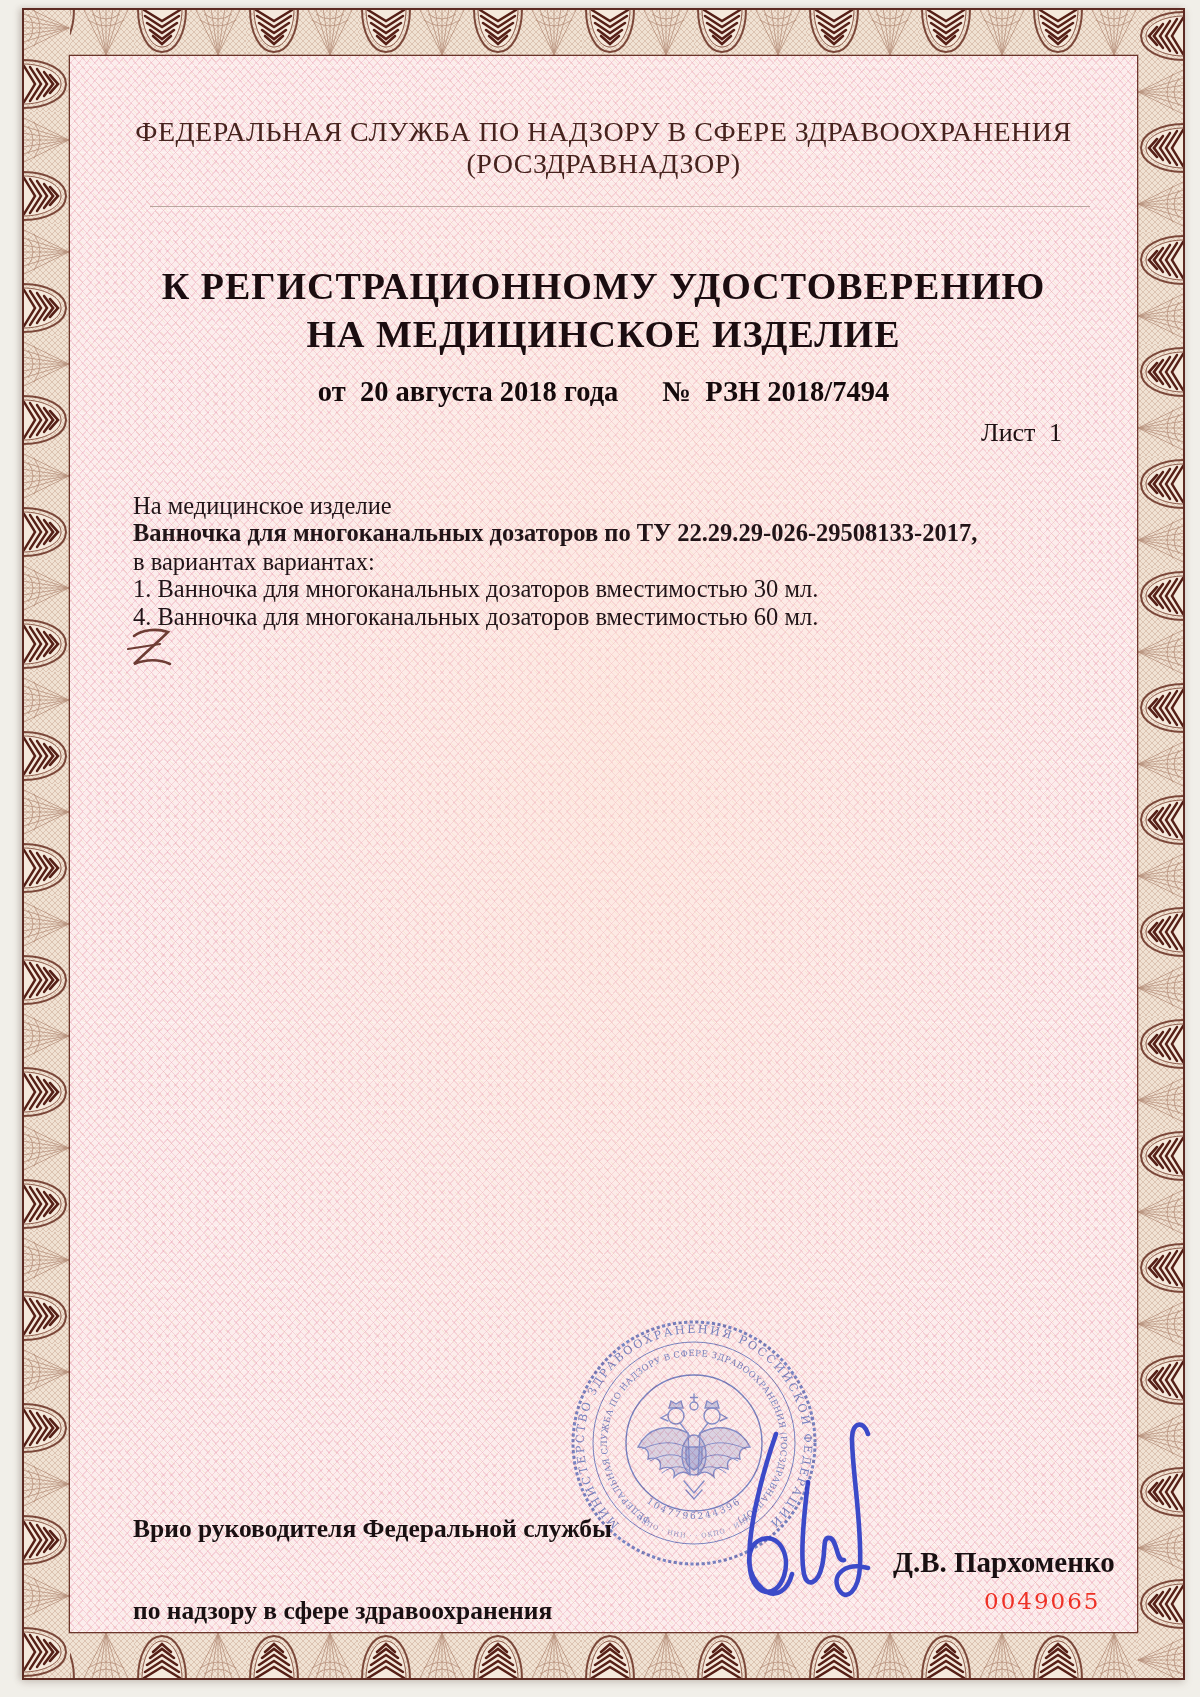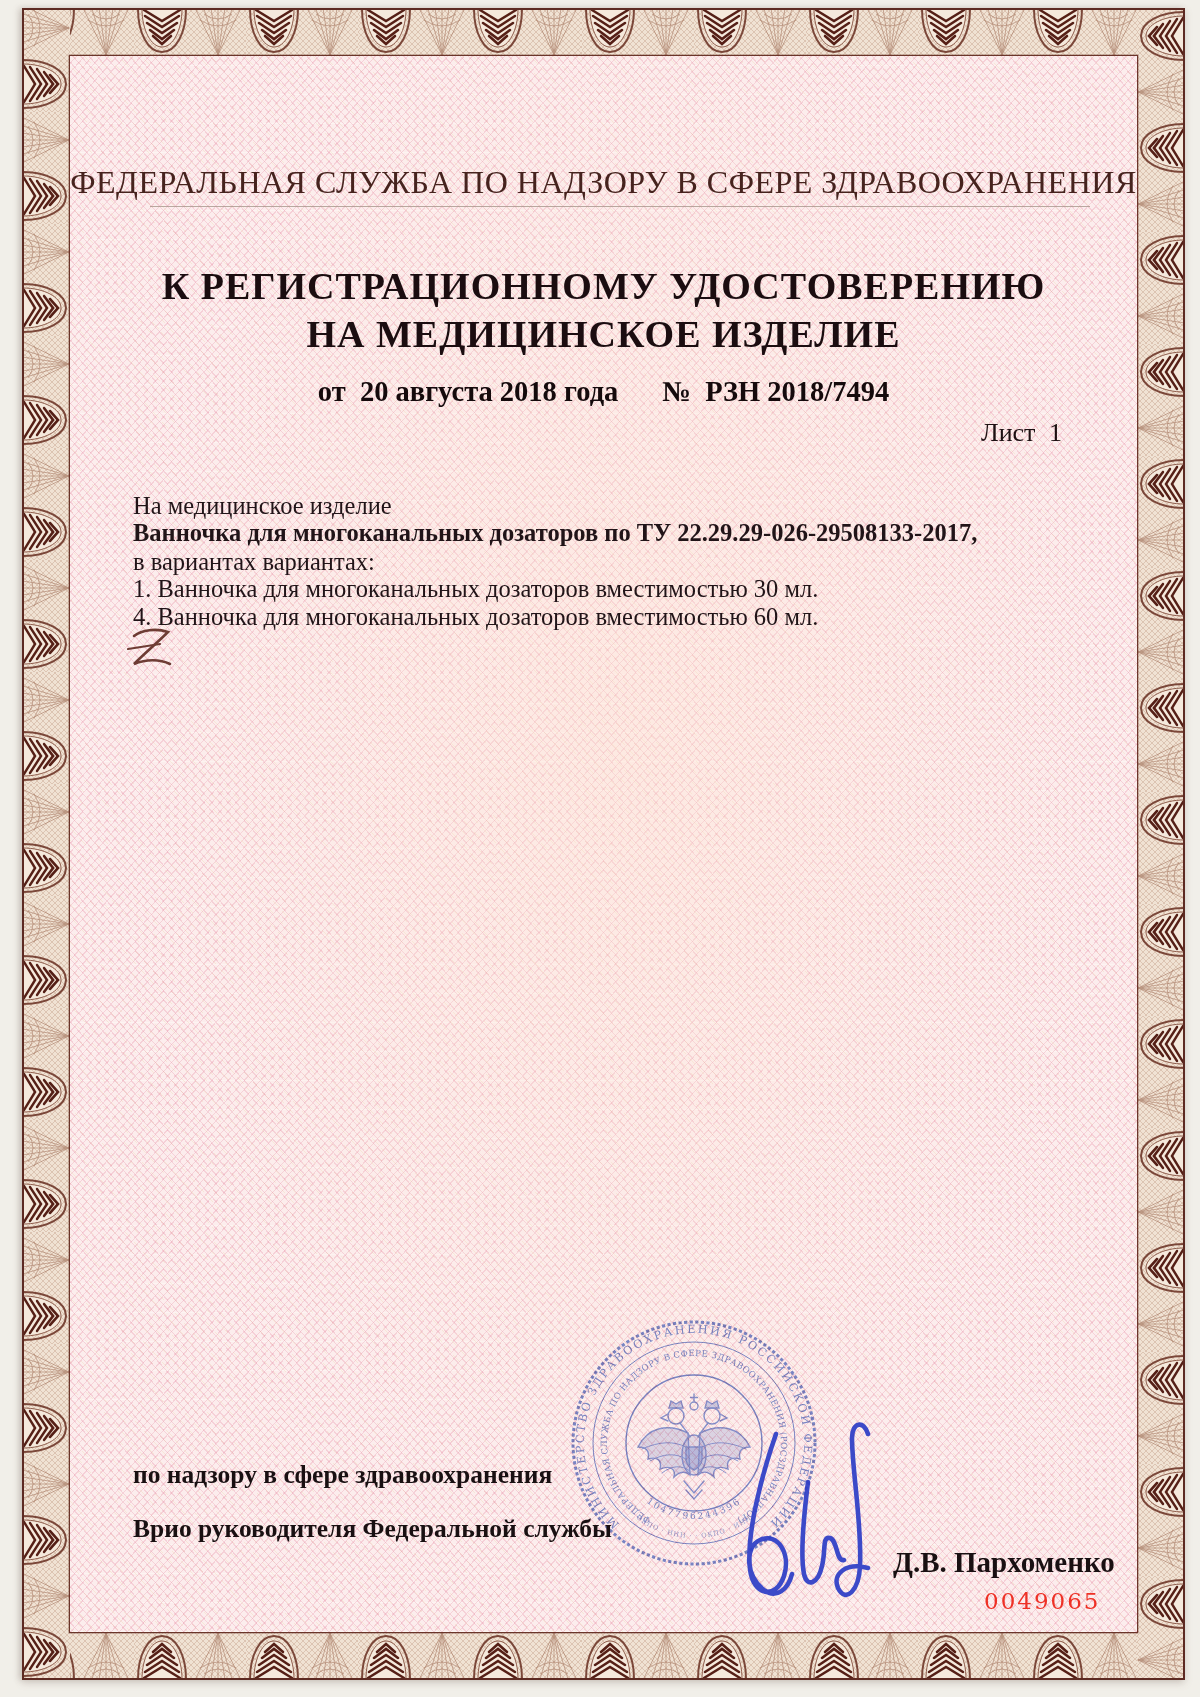--- a/index.html
+++ b/index.html
@@ -12,21 +12,21 @@
      background-color:#fceded;
      background-image:
        radial-gradient(ellipse at 52% 44%, rgba(255,226,206,.38), rgba(255,226,206,0) 62%),
        repeating-linear-gradient(48deg, rgba(231,143,166,.30) 0px, rgba(231,143,166,.30) 1px, transparent 1px, transparent 6px),
        repeating-linear-gradient(-48deg, rgba(231,143,166,.30) 0px, rgba(231,143,166,.30) 1px, transparent 1px, transparent 6px),
        repeating-linear-gradient(48deg, rgba(224,203,128,.20) 2.5px, rgba(224,203,128,.20) 3px, transparent 3px, transparent 11px),
        repeating-linear-gradient(0deg, rgba(255,252,248,.45) 0 1px, transparent 1px 29px);}
   .abs{position:absolute;}
   .ctr{left:0;width:100%;text-align:center;}
   .pre{white-space:pre;}
-  .agency{font-size:32px;letter-spacing:.5px;color:#46231e;margin-top:48px;}
+  .agency{font-size:28px;letter-spacing:.5px;color:#46231e;}
   .sep{height:1px;background:#a8968c;opacity:.8;}
   .title{font-size:38px;font-weight:bold;color:#1b0d10;letter-spacing:1px;}
   .dateline{display:flex;justify-content:center;gap:44px;font-size:28.5px;font-weight:bold;color:#150a0c;}
   .sheet{font-size:26px;font-weight:normal;color:#1d1012;word-spacing:7px;}
   .body-line{font-size:24.5px;color:#211418;}
   .bold{font-weight:bold;}
   .signer{font-size:25.5px;font-weight:bold;color:#191012;}
   .signer-name{font-size:29px;font-weight:bold;color:#191012;}
   .serial{font-family:"DejaVu Serif",serif;font-size:23px;letter-spacing:2px;color:#ee3126;}
   svg{display:block;}
@@ -77,20 +77,21 @@
           <rect x="0" y="0" width="1672" height="48" fill="url(#bpat)"></rect>
         </g>
 
       <rect x="1" y="1" width="1161" height="1670" fill="none" stroke="#5d2a22" stroke-width="2"></rect>
       <rect x="47.5" y="47.5" width="1068" height="1577" fill="none" stroke="#6b352a" stroke-width="1.6"></rect>
     </svg>
 
     <div class="inner"></div>
 
     <div class="abs ctr agency" style="top:108px">ФЕДЕРАЛЬНАЯ СЛУЖБА ПО НАДЗОРУ В СФЕРЕ ЗДРАВООХРАНЕНИЯ</div>
+    <div class="abs ctr agency" style="top:140px">(РОСЗДРАВНАДЗОР)</div>
     <div class="abs sep" style="top:198px;left:128px;width:940px"></div>
 
     <div class="abs ctr title" style="top:256px">К РЕГИСТРАЦИОННОМУ УДОСТОВЕРЕНИЮ</div>
     <div class="abs ctr title" style="top:304px">НА МЕДИЦИНСКОЕ ИЗДЕЛИЕ</div>
 
     <div class="abs dateline" style="top:368px;left:0;width:100%">
       <span class="pre">от  20 августа 2018 года</span>
       <span class="pre">№  РЗН 2018/7494</span>
     </div>
 
@@ -158,18 +159,18 @@
 
     <svg class="abs" style="top:1396px;left:636px" width="252" height="222" viewBox="0 0 252 222">
       <g fill="none" stroke="#2c3dc6" stroke-width="4.6" stroke-linecap="round" opacity="0.92">
         <path d="M118,30 C104,70 88,130 92,165 C95,192 118,196 126,172 C133,150 120,128 102,136 C86,143 88,172 106,186 C118,195 130,186 134,170"></path>
         <path d="M150,78 C146,110 142,150 146,170 C149,184 160,180 164,162 C168,146 164,132 172,134 C180,137 178,158 186,156"></path>
         <path d="M210,30 C206,16 194,18 194,34 C194,66 204,120 202,162 C201,186 188,200 180,184 C174,170 188,158 210,164"></path>
       </g>
     </svg>
 
     <div class="abs signer" style="top:1506px;left:111px">Врио руководителя Федеральной службы</div>
-    <div class="abs signer" style="top:1452px;left:111px">по надзору в сфере здравоохранения</div>
+    <div class="abs signer" style="top:1588px;left:111px">по надзору в сфере здравоохранения</div>
     <div class="abs signer-name" style="top:1538px;left:871px">Д.В. Пархоменко</div>
 
     <div class="abs serial" style="top:1580px;left:962px">0049065</div>
   </div>
 </div>
 
 </body></html>

